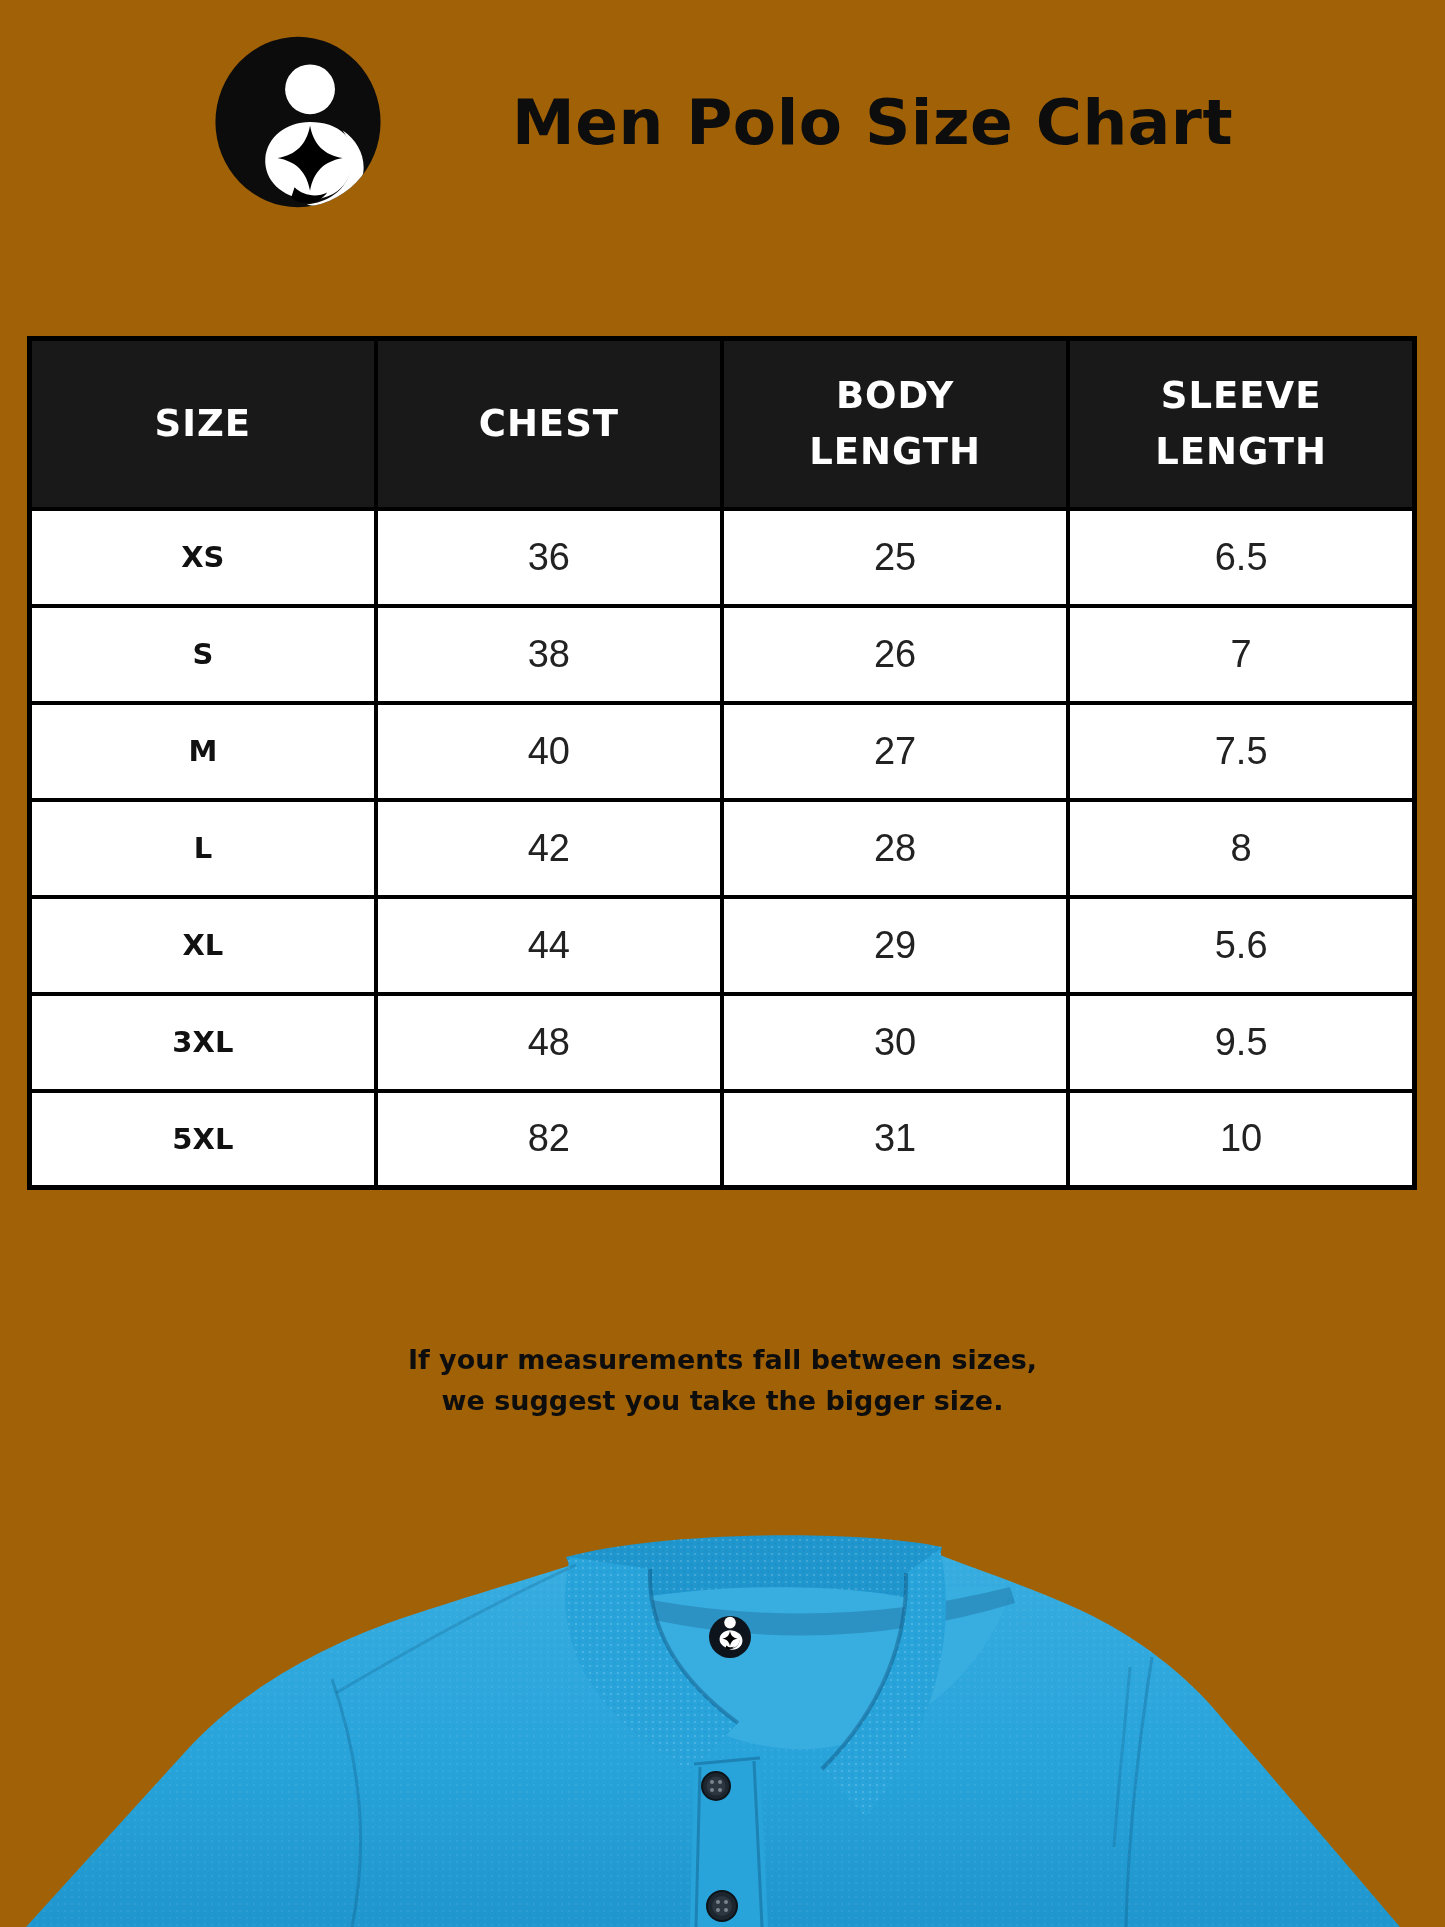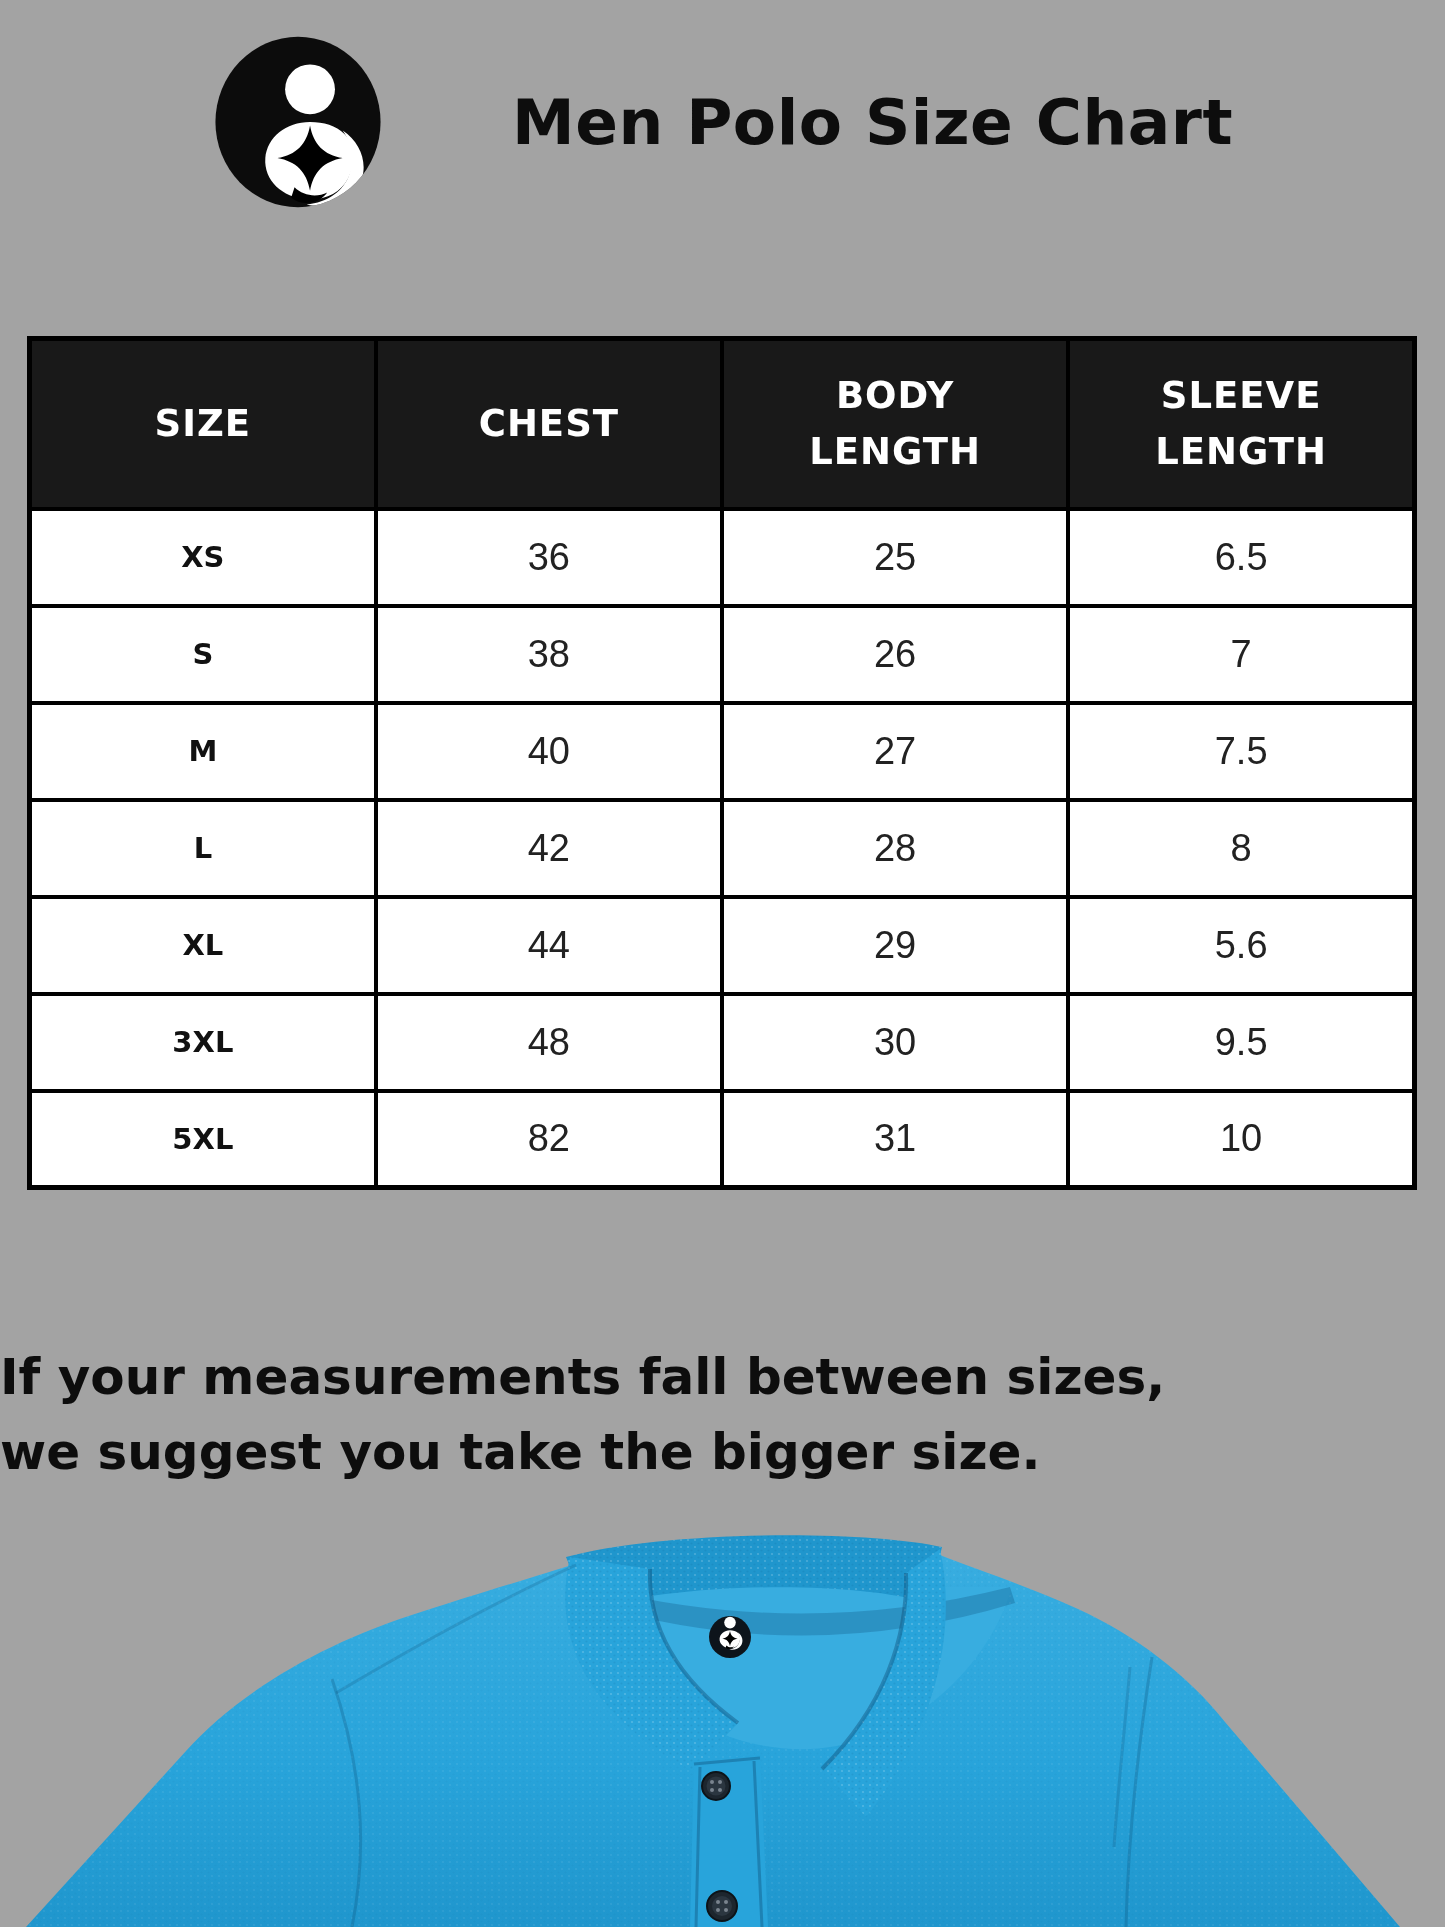--- a/index.html
+++ b/index.html
@@ -1,17 +1,17 @@
 <!DOCTYPE html>
 <html style="--header_bg: #191919; --header_text: #ffffff; --border: #000000; --logo_black: #0c0c0c; --shirt_blue: #28a4db; --shirt_blue_dark: #1f96cd; --shirt_blue_light: #38ade0; --shirt_shadow: #14689c; --button_dark: #1d262e; --tag_black: #0d141b;"><head>
 <meta charset="utf-8">
 <style>
   html,body{margin:0;padding:0;background:#ffffff;}
   .page{
-    position:relative;width:1445px;height:1927px;background:#a3a3a3;overflow:hidden;
+    position:relative;width:1445px;height:1927px;background:#a16207;overflow:hidden;
     font-family:"DejaVu Sans",sans-serif;color:#111;
   }
   
   .brand-header{position:absolute;top:36px;left:0;width:100%;
     display:flex;justify-content:center;align-items:center;gap:128px;}
   .brand-logo{width:172px;height:172px;flex:0 0 auto;}
   .page-title{margin:0;font-size:63px;font-weight:700;letter-spacing:0.5px;color:#0d0d0d;
     font-family:"DejaVu Sans",sans-serif;}
   
   table.size-table{
@@ -28,21 +28,21 @@
     font-size:37px;font-weight:700;letter-spacing:1px;line-height:1.5;
   }
   .th-inner{display:inline-block;max-width:230px;}
   table.size-table tbody tr{height:97px;}
   table.size-table tbody th{font-size:29px;font-weight:700;color:#111;
     font-family:"DejaVu Sans",sans-serif;}
   table.size-table tbody td{font-size:38px;font-weight:400;color:#222;
     font-family:"Liberation Sans",sans-serif;margin-top:20px;}
   
   .sizing-note{position:absolute;top:1340px;left:0;width:100%;margin:0;
-    text-align:left;font-size:50px;font-weight:700;line-height:1.5;color:#0d0d0d;}
+    text-align:center;font-size:27px;font-weight:700;line-height:1.5;color:#0d0d0d;}
   
   .product-photo{position:absolute;left:0;top:1517px;width:1445px;height:410px;}
   .product-photo svg{display:block;}
 </style>
 </head>
 <body>
 
 <div class="page">
 
   <header class="brand-header">

